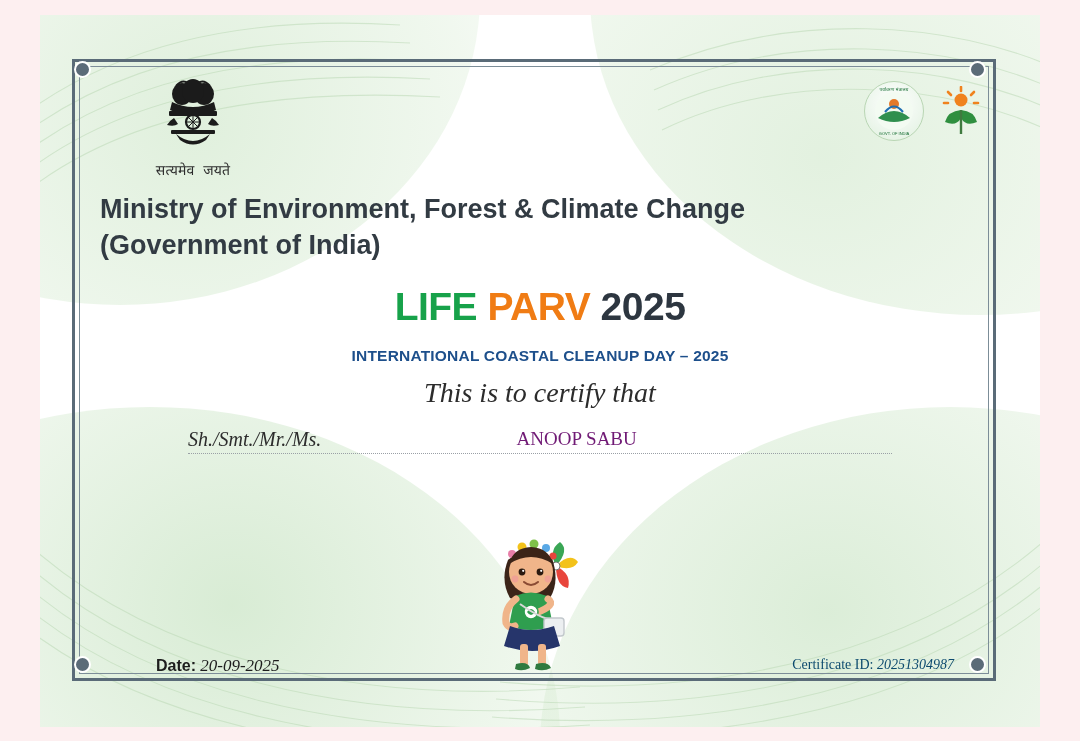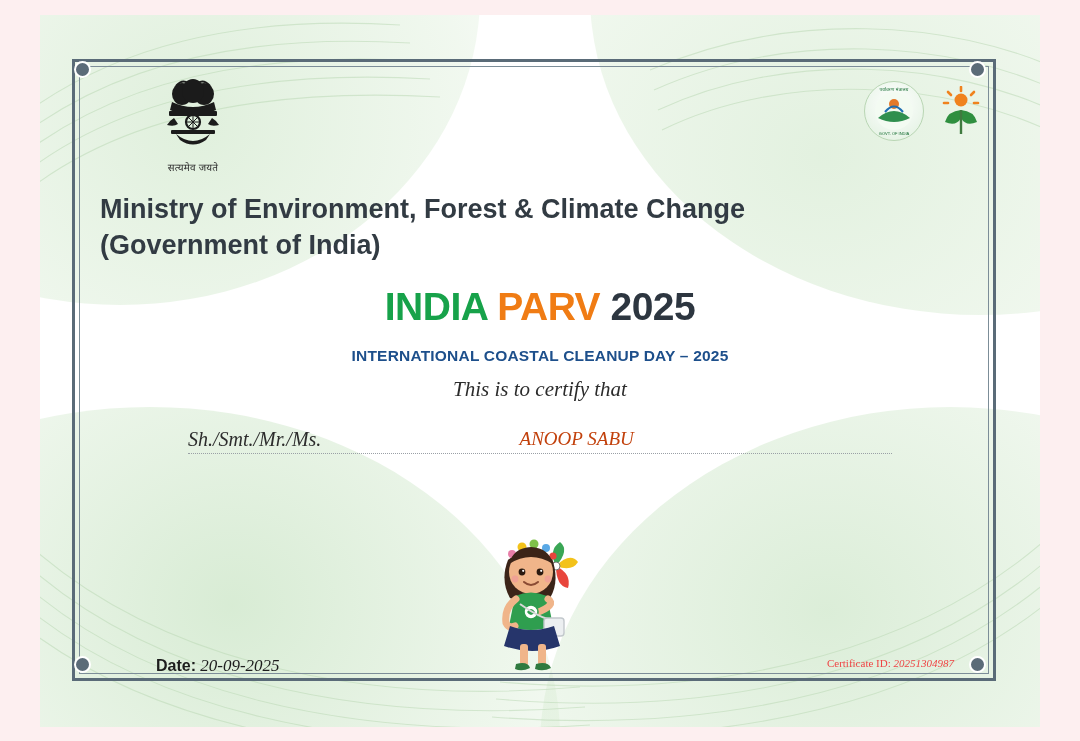--- a/index.html
+++ b/index.html
@@ -94,22 +94,22 @@
 
   
   .emblem {
     position: absolute;
     left: 110px;
     top: 63px;
     width: 86px;
     text-align: center;
   }
   .emblem-caption {
-    font-family: Liberation Sans, sans-serif;
-    font-size: 10px;
+    font-family: Liberation Mono, monospace;
+    font-size: 14px;
     color: #2c2c2c;
     letter-spacing: 0.2px;
     margin-top: -2px;
   }
 
   
   .logos {
     position: absolute;
     right: 56px;
     top: 66px;
@@ -196,21 +196,21 @@
     color: #1d4f8b;
   }
 
   .certify {
     position: absolute;
     left: 0; right: 0;
     top: 362px;
     text-align: center;
     font-family: "Liberation Serif", serif;
     font-style: italic;
-    font-size: 21px;
+    font-size: 28px;
     color: #2c2c2c;
   }
 
   
   .name-row {
     position: absolute;
     left: 148px;
     right: 148px;
     top: 406px;
     height: 32px;
@@ -223,23 +223,22 @@
     font-style: italic;
     font-size: 20px;
     color: #2c2c2c;
     padding-bottom: 2px;
     text-align: center;
   }
   .name-value {
     flex: 1;
     text-align: center;
     font-family: "Liberation Serif", serif;
-    font-style: italic;
     font-size: 19px;
-    color: #c2410c;
+    color: #701a75;
     padding-bottom: 3px;
     padding-right: 60px;
   }
 
   .body-text {
     position: absolute;
     left: 110px; right: 110px;
     top: 444px;
     text-align: center;
     font-family: "Liberation Serif", serif;
@@ -274,22 +273,22 @@
     font-size: 16px;
     color: #1d1d1d;
   }
   .footer-date .val { font-style: italic; }
 
   .footer-cid {
     position: absolute;
     right: 86px;
     top: 642px;
     font-family: "Liberation Serif", serif;
-    font-size: 11px;
-    color: #ef4444;
+    font-size: 14px;
+    color: #0c4a6e;
   }
   .footer-cid .val { font-style: italic; }
 </style>
 </head>
 <body>
 
 <div class="page">
   <div class="certificate">
 
     <div class="wave wave-tl"></div>
@@ -400,21 +399,21 @@
         </svg>
       </div>
     </div>
 
     <div class="ministry">
       <div>Ministry of Environment, Forest &amp; Climate Change</div>
       <div>(Government of India)</div>
     </div>
 
     <div class="sevaparv">
-      <span class="sp-seva">INDIA</span>
+      <span class="sp-seva">LIFE</span>
       <span class="sp-parv">PARV</span>
       <span class="sp-year">2025</span>
     </div>
     <div class="icc-line">INTERNATIONAL COASTAL CLEANUP DAY – 2025</div>
 
     <div class="certify">This is to certify that</div>
 
     <div class="name-row">
       <span class="salutation">Sh./Smt./Mr./Ms.</span>
       <span class="name-value">ANOOP SABU</span>

